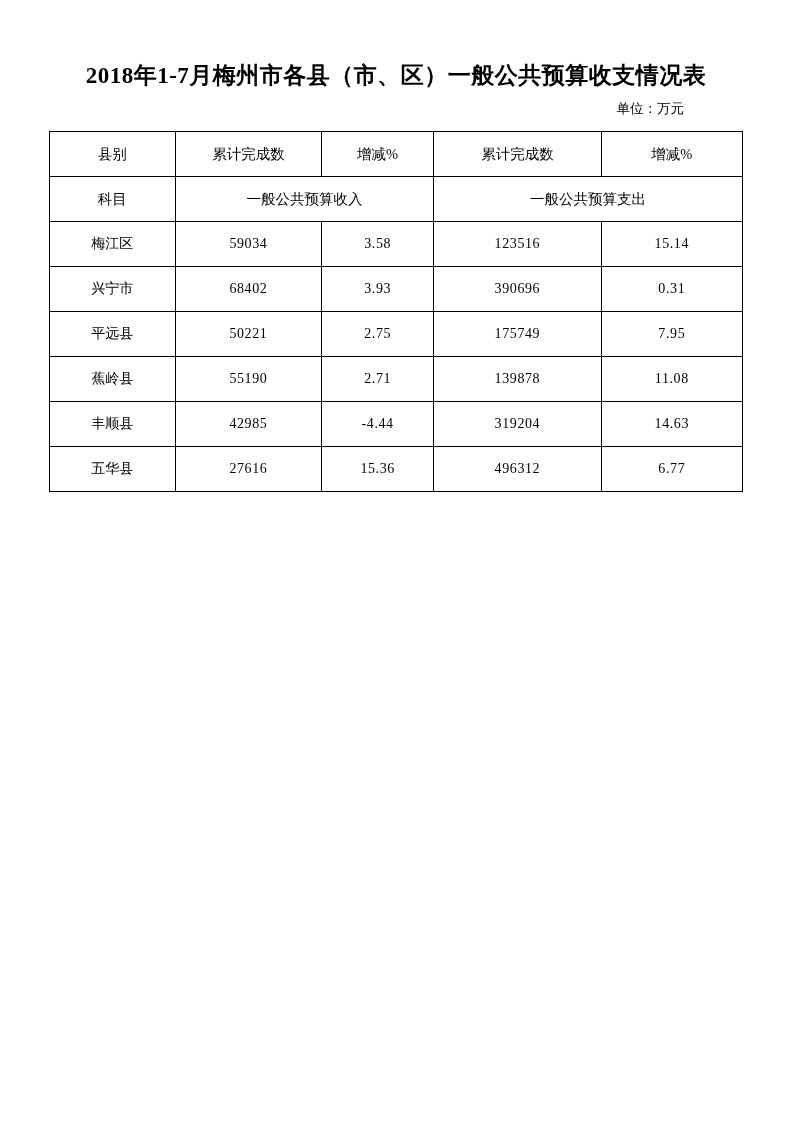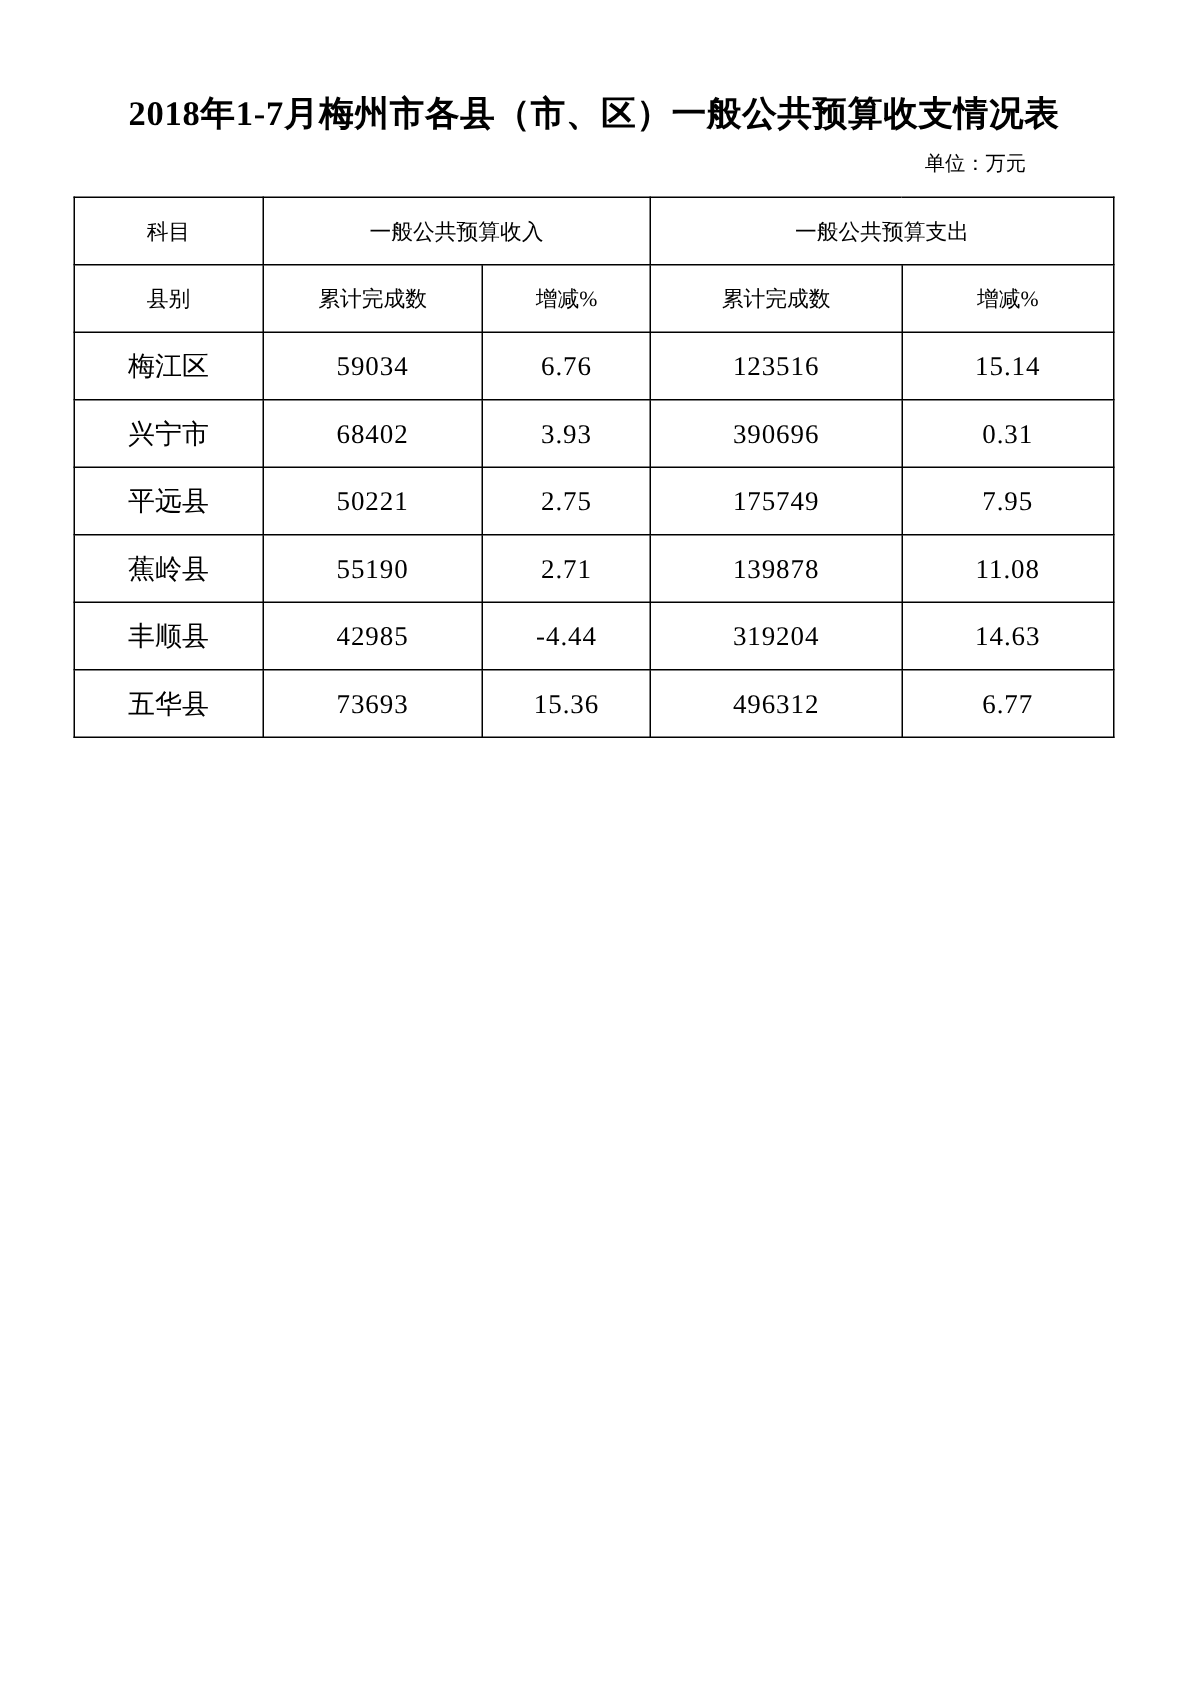--- a/index.html
+++ b/index.html
@@ -46,21 +46,21 @@
     left: 49px;
     top: 131px;
     width: 694px;
     border-collapse: collapse;
     table-layout: fixed;
   }
   table.budget td {
     border: 1px solid #000000;
     text-align: center;
     vertical-align: middle;
-    font-size: 18px;
+    font-size: 14px;
     font-family: "Liberation Serif", "DejaVu Serif", serif;
     padding: 0;
     height: 44px;
   }
   table.budget tr.head-row td {
     font-size: 14.5px;
   }
   td.col-subject { width: 120px; }
   td.col-num { width: 140px; }
   td.col-pct { width: 107px; }
@@ -86,36 +86,36 @@
   <table class="budget">
     <colgroup>
       <col style="width:120px">
       <col style="width:140px">
       <col style="width:107px">
       <col style="width:160px">
       <col style="width:135px">
     </colgroup>
     <tbody>
       <tr class="head-row">
-        <td class="col-subject">科目</td>
-        <td class="group-head" colspan="2">一般公共预算收入</td>
-        <td class="group-head" colspan="2">一般公共预算支出</td>
-      </tr>
-      <tr class="head-row">
         <td class="col-subject">县别</td>
         <td class="col-num">累计完成数</td>
         <td class="col-pct">增减%</td>
         <td class="col-num2">累计完成数</td>
         <td class="col-pct2">增减%</td>
       </tr>
+      <tr class="head-row">
+        <td class="col-subject">科目</td>
+        <td class="group-head" colspan="2">一般公共预算收入</td>
+        <td class="group-head" colspan="2">一般公共预算支出</td>
+      </tr>
 
       <tr>
         <td>梅江区</td>
         <td class="numeric">59034</td>
-        <td class="numeric">6.76</td>
+        <td class="numeric">3.58</td>
         <td class="numeric">123516</td>
         <td class="numeric">15.14</td>
       </tr>
       <tr>
         <td>兴宁市</td>
         <td class="numeric">68402</td>
         <td class="numeric">3.93</td>
         <td class="numeric">390696</td>
         <td class="numeric">0.31</td>
       </tr>
@@ -135,21 +135,21 @@
       </tr>
       <tr>
         <td>丰顺县</td>
         <td class="numeric">42985</td>
         <td class="numeric">-4.44</td>
         <td class="numeric">319204</td>
         <td class="numeric">14.63</td>
       </tr>
       <tr>
         <td>五华县</td>
-        <td class="numeric">73693</td>
+        <td class="numeric">27616</td>
         <td class="numeric">15.36</td>
         <td class="numeric">496312</td>
         <td class="numeric">6.77</td>
       </tr>
     </tbody>
   </table>
 
 </div>
 
 </body></html>

